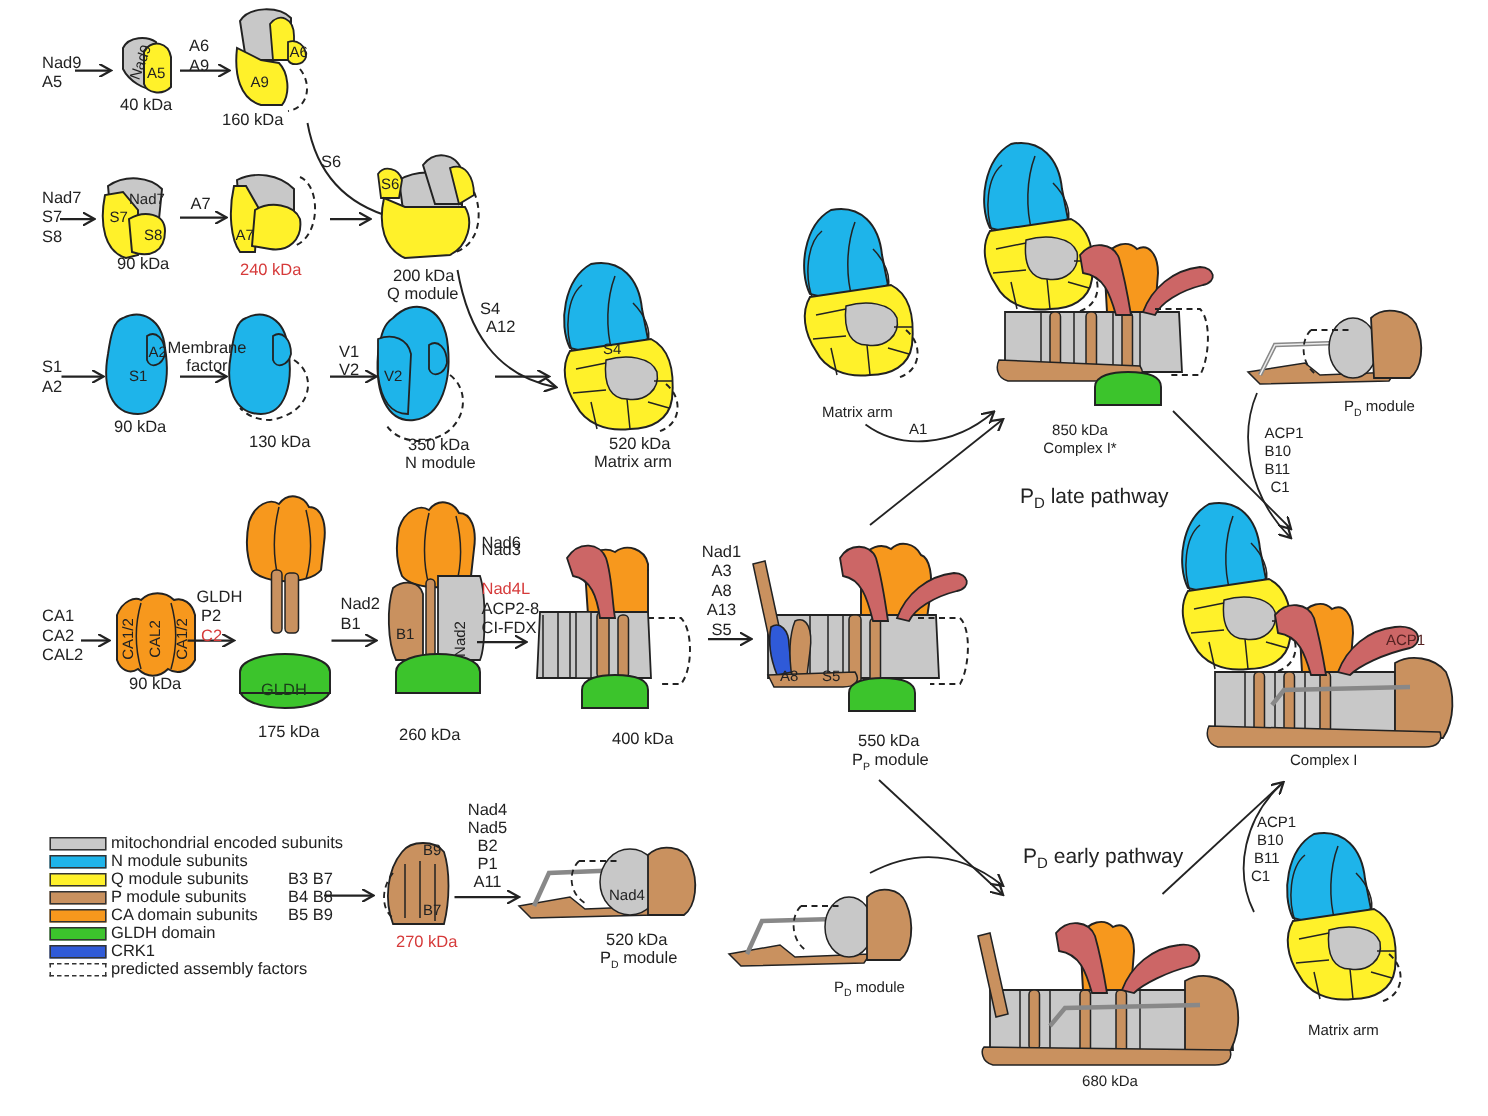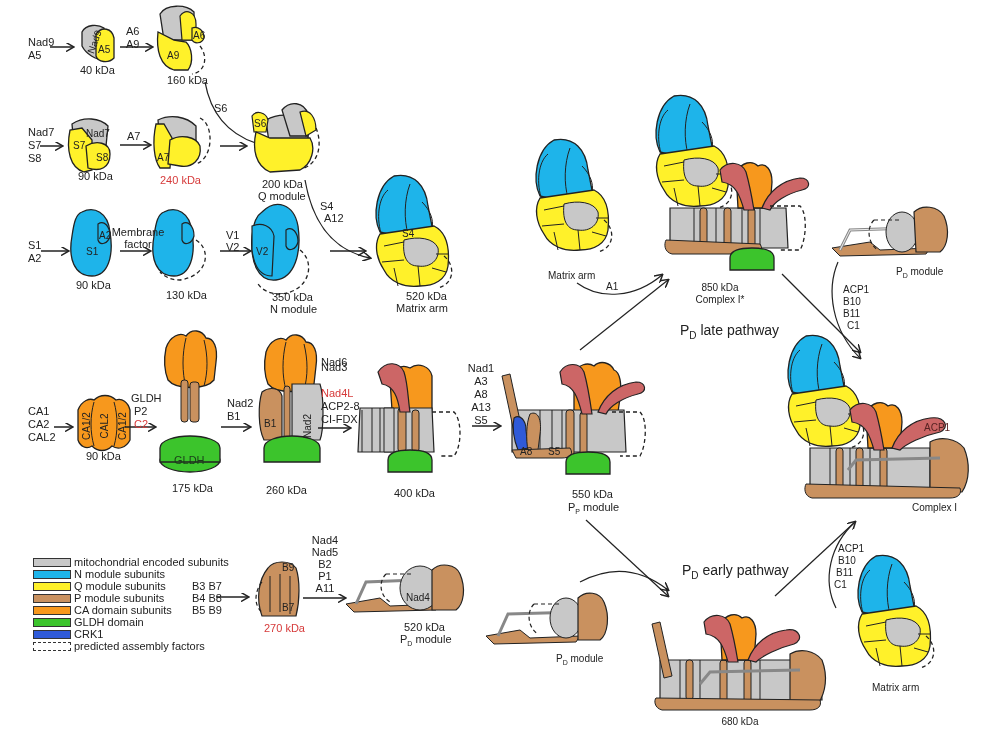--- a/index.html
+++ b/index.html
@@ -244,21 +244,21 @@
 
 <div class="t" style="left:28px;top:36px">Nad9</div>
 <div class="t" style="left:28px;top:49px">A5</div>
 <div class="t sm" style="left:83px;top:36px;transform:rotate(-70deg)">Nad9</div>
 <div class="t sm" style="left:98px;top:44px">A5</div>
 <div class="t" style="left:80px;top:64px">40 kDa</div>
 <div class="t" style="left:126px;top:25px">A6</div>
 <div class="t" style="left:126px;top:38px">A9</div>
 <div class="t sm" style="left:193px;top:30px">A6</div>
 <div class="t sm" style="left:167px;top:50px">A9</div>
-<div class="t" style="left:167px;top:74px">160 kDa</div>
+<div class="t" style="left:148px;top:74px">160 kDa</div>
 <div class="t" style="left:214px;top:102px">S6</div>
 
 <div class="t" style="left:28px;top:126px">Nad7</div>
 <div class="t" style="left:28px;top:139px">S7</div>
 <div class="t" style="left:28px;top:152px">S8</div>
 <div class="t sm" style="left:86px;top:128px">Nad7</div>
 <div class="t sm" style="left:73px;top:140px">S7</div>
 <div class="t sm" style="left:96px;top:152px">S8</div>
 <div class="t" style="left:78px;top:170px">90 kDa</div>
 <div class="t" style="left:127px;top:130px">A7</div>
@@ -302,21 +302,21 @@
 <div class="t" style="left:227px;top:397px">Nad2</div>
 <div class="t" style="left:227px;top:410px">B1</div>
 <div class="t sm" style="left:264px;top:418px">B1</div>
 <div class="t sm" style="left:296px;top:420px;transform:rotate(-90deg)">Nad2</div>
 <div class="t" style="left:266px;top:484px">260 kDa</div>
 <div class="t" style="left:321px;top:361px">Nad3</div>
 <div class="t" style="left:321px;top:356px">Nad6</div>
 <div class="t red" style="left:321px;top:387px">Nad4L</div>
 <div class="t" style="left:321px;top:400px">ACP2-8</div>
 <div class="t" style="left:321px;top:413px">CI-FDX</div>
-<div class="t" style="left:394px;top:487px">400 kDa</div>
+<div class="t" style="left:408px;top:487px">400 kDa</div>
 <div class="t c" style="left:466px;top:362px;width:30px">Nad1</div>
 <div class="t c" style="left:466px;top:375px;width:30px">A3</div>
 <div class="t c" style="left:466px;top:388px;width:30px">A8</div>
 <div class="t c" style="left:466px;top:401px;width:30px">A13</div>
 <div class="t c" style="left:466px;top:414px;width:30px">S5</div>
 <div class="t sm" style="left:520px;top:446px">A8</div>
 <div class="t sm" style="left:548px;top:446px">S5</div>
 <div class="t" style="left:572px;top:488px">550 kDa</div>
 <div class="t" style="left:568px;top:501px"><span>P</span><sub style="font-size:7px">P</sub><span> module</span></div>
 
@@ -340,21 +340,21 @@
 <div class="t sm c" style="left:680px;top:282px;width:80px">850 kDa</div>
 <div class="t sm c" style="left:680px;top:294px;width:80px">Complex I*</div>
 <div class="t sm" style="left:896px;top:266px"><span>P</span><sub style="font-size:7px">D</sub><span> module</span></div>
 <div class="t sm" style="left:843px;top:284px">ACP1</div>
 <div class="t sm" style="left:843px;top:296px">B10</div>
 <div class="t sm" style="left:843px;top:308px">B11</div>
 <div class="t sm" style="left:847px;top:320px">C1</div>
 <div class="t big" style="left:680px;top:322px"><span>P</span><sub style="font-size:10px">D</sub><span> late pathway</span></div>
 
 <div class="t sm" style="left:924px;top:422px;color:#552222">ACP1</div>
-<div class="t sm" style="left:912px;top:502px">Complex I</div>
+<div class="t sm" style="left:860px;top:502px">Complex I</div>
 
 <div class="t big" style="left:682px;top:562px"><span>P</span><sub style="font-size:10px">D</sub><span> early pathway</span></div>
 <div class="t sm" style="left:556px;top:653px"><span>P</span><sub style="font-size:7px">D</sub><span> module</span></div>
 <div class="t sm c" style="left:700px;top:716px;width:80px">680 kDa</div>
 <div class="t sm c" style="left:700px;top:748px;width:80px">Membrane arm</div>
 <div class="t sm" style="left:838px;top:543px">ACP1</div>
 <div class="t sm" style="left:838px;top:555px">B10</div>
 <div class="t sm" style="left:836px;top:567px">B11</div>
 <div class="t sm" style="left:834px;top:579px">C1</div>
 <div class="t sm" style="left:872px;top:682px">Matrix arm</div>

